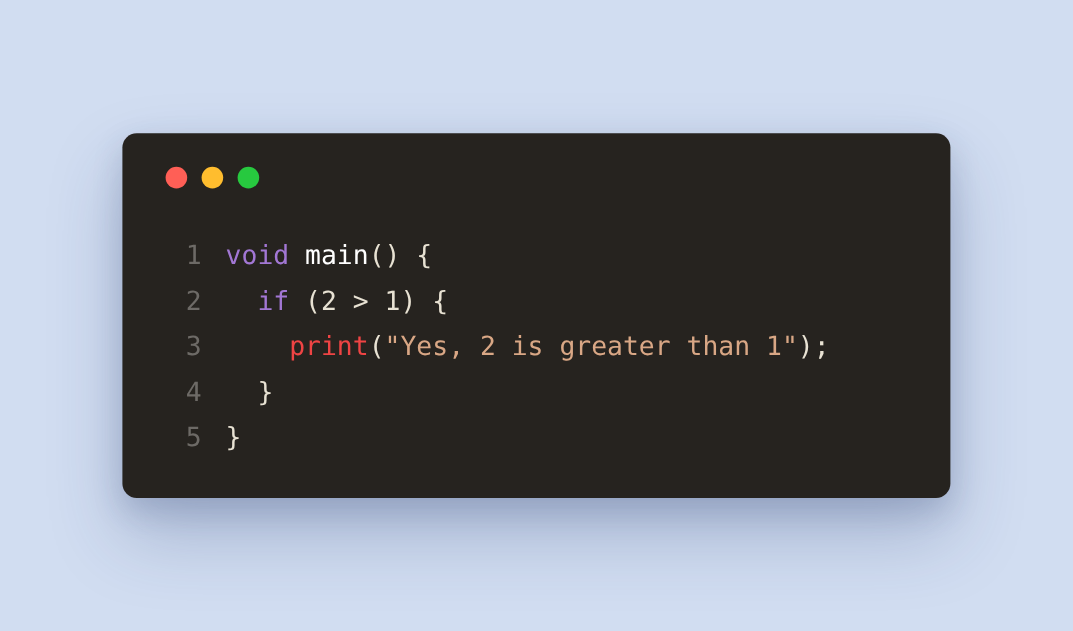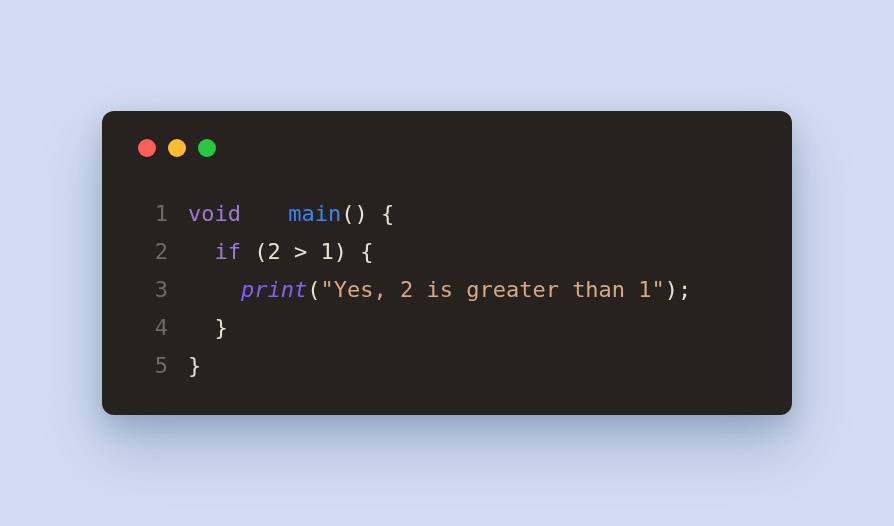--- a/index.html
+++ b/index.html
@@ -42,23 +42,23 @@
       white-space: pre;
     }
     .ln {
       width: 34px;
       text-align: right;
       color: #6d6a66;
       margin-right: 20px;
       user-select: none;
     }
     .tok-keyword { color: #a277d4; text-align: center; }
-    .tok-fn { color: #3b82f6; margin-left: 34px; }
+    .tok-fn { color: #ffffff; }
     .tok-plain { color: #e8e2d3; }
-    .tok-call { color: #8b5cf6; font-style: italic; }
+    .tok-call { color: #ef4444; }
     .tok-num { color: #e8e2d3; }
     .tok-op { color: #e8e2d3; }
     .tok-string { color: #d9a785; }
   </style>
 </head>
 <body>
 
 <div class="window">
   <div class="traffic-lights">
     <div class="light red"></div>

